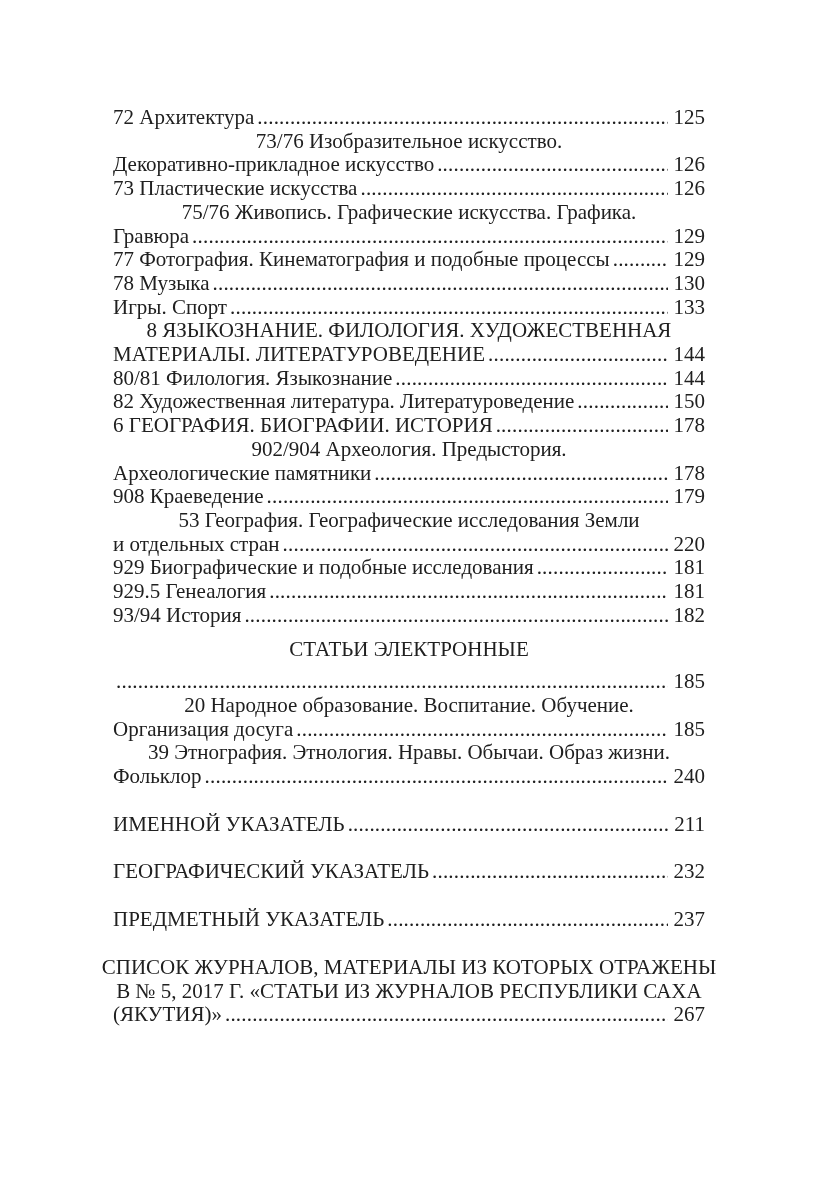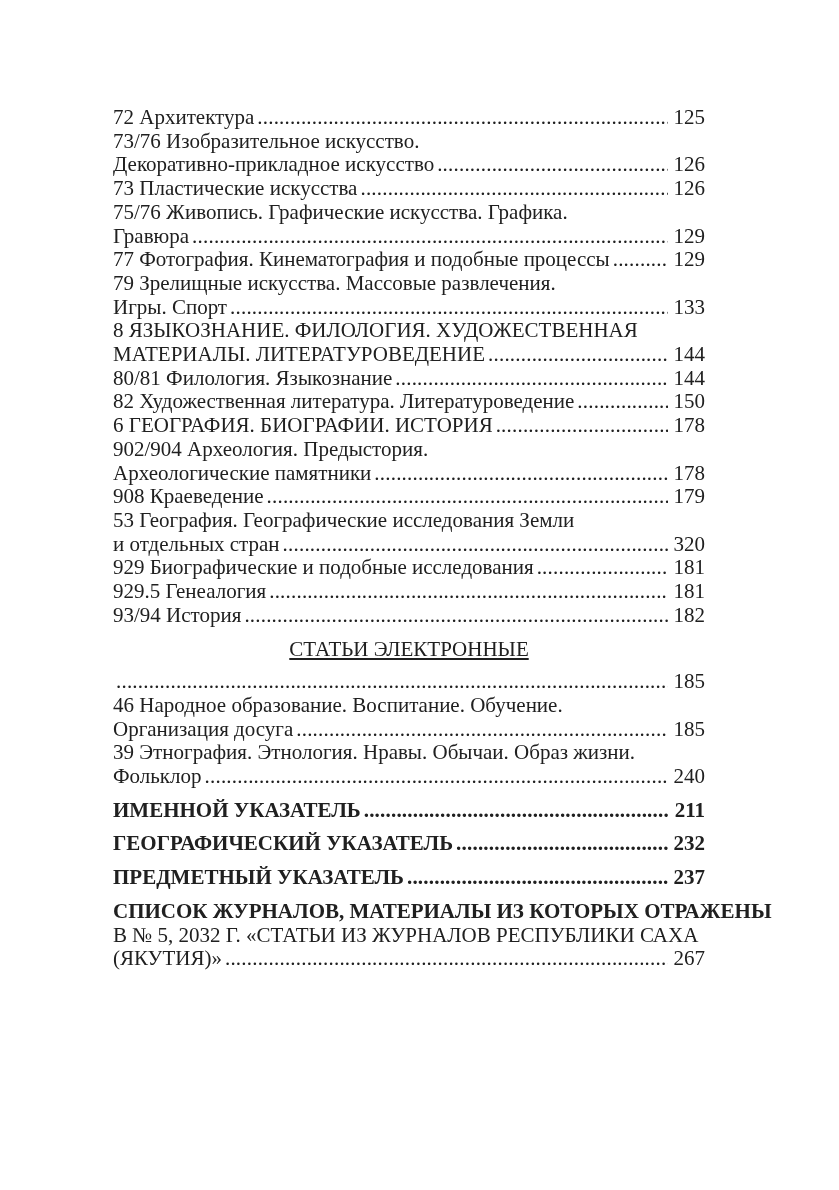--- a/index.html
+++ b/index.html
@@ -26,48 +26,47 @@
     left: 113px;
     top: 106px;
     width: 592px;
   }
   .row {
     display: flex;
     align-items: baseline;
     font-size: 21px;
     line-height: 23.7px;
     white-space: nowrap;
+    justify-content: center;
   }
   .row .t {
     flex: 0 0 auto;
   }
   .row .leader {
     flex: 1 1 auto;
     min-width: 0;
     overflow: hidden;
     margin-left: 3px;
     margin-right: 6px;
     color: #202020;
   }
   .row .leader::after {
     content: "...........................................................................................................................................................";
     letter-spacing: 0.2px;
   }
   .row .p {
     flex: 0 0 auto;
   }
   .row.spaced {
-    margin-top: 10px;
-    font-weight: bold;
+    margin-top: 24px;
   }
   .row.heading {
     justify-content: center;
     margin-top: 11px;
     margin-bottom: 8px;
-    text-decoration: underline;
   }
 </style>
 </head>
 <body>
 
 <div class="page">
   <div class="toc">
 
     <div class="rows">
         <div class="row">
@@ -97,22 +96,23 @@
     <span class="t">Гравюра</span>
     <span class="leader"></span>
     <span class="p">129</span>
   </div>
         <div class="row">
     <span class="t">77 Фотография. Кинематография и подобные процессы</span>
     <span class="leader"></span>
     <span class="p">129</span>
   </div>
         <div class="row">
-    <span class="t">79 Зрелищные искусства. Массовые развлечения.</span>
-
+    <span class="t">78 Музыка</span>
+    <span class="leader"></span>
+    <span class="p">130</span>
   </div>
         <div class="row">
     <span class="t">Игры. Спорт</span>
     <span class="leader"></span>
     <span class="p">133</span>
   </div>
         <div class="row">
     <span class="t">8 ЯЗЫКОЗНАНИЕ. ФИЛОЛОГИЯ. ХУДОЖЕСТВЕННАЯ</span>
 
   </div>
@@ -150,21 +150,21 @@
     <span class="leader"></span>
     <span class="p">179</span>
   </div>
         <div class="row">
     <span class="t">53 География. Географические исследования Земли</span>
 
   </div>
         <div class="row">
     <span class="t">и отдельных стран</span>
     <span class="leader"></span>
-    <span class="p">320</span>
+    <span class="p">220</span>
   </div>
         <div class="row">
     <span class="t">929 Биографические и подобные исследования</span>
     <span class="leader"></span>
     <span class="p">181</span>
   </div>
         <div class="row">
     <span class="t">929.5 Генеалогия</span>
     <span class="leader"></span>
     <span class="p">181</span>
@@ -179,21 +179,21 @@
     <div class="row heading">
       <span class="t">СТАТЬИ ЭЛЕКТРОННЫЕ</span>
     </div>
 
     <div class="rows">
         <div class="row">
     <span class="leader"></span>
     <span class="p">185</span>
   </div>
         <div class="row">
-    <span class="t">46 Народное образование. Воспитание. Обучение.</span>
+    <span class="t">20 Народное образование. Воспитание. Обучение.</span>
 
   </div>
         <div class="row">
     <span class="t">Организация досуга</span>
     <span class="leader"></span>
     <span class="p">185</span>
   </div>
         <div class="row">
     <span class="t">39 Этнография. Этнология. Нравы. Обычаи. Образ жизни.</span>
 
@@ -216,21 +216,21 @@
         <div class="row spaced">
     <span class="t">ПРЕДМЕТНЫЙ УКАЗАТЕЛЬ</span>
     <span class="leader"></span>
     <span class="p">237</span>
   </div>
         <div class="row spaced">
     <span class="t">СПИСОК ЖУРНАЛОВ, МАТЕРИАЛЫ ИЗ КОТОРЫХ ОТРАЖЕНЫ</span>
 
   </div>
         <div class="row">
-    <span class="t">В № 5, 2032 Г. «СТАТЬИ ИЗ ЖУРНАЛОВ РЕСПУБЛИКИ САХА</span>
+    <span class="t">В № 5, 2017 Г. «СТАТЬИ ИЗ ЖУРНАЛОВ РЕСПУБЛИКИ САХА</span>
 
   </div>
         <div class="row">
     <span class="t">(ЯКУТИЯ)»</span>
     <span class="leader"></span>
     <span class="p">267</span>
   </div>
       </div>
 
   </div>

